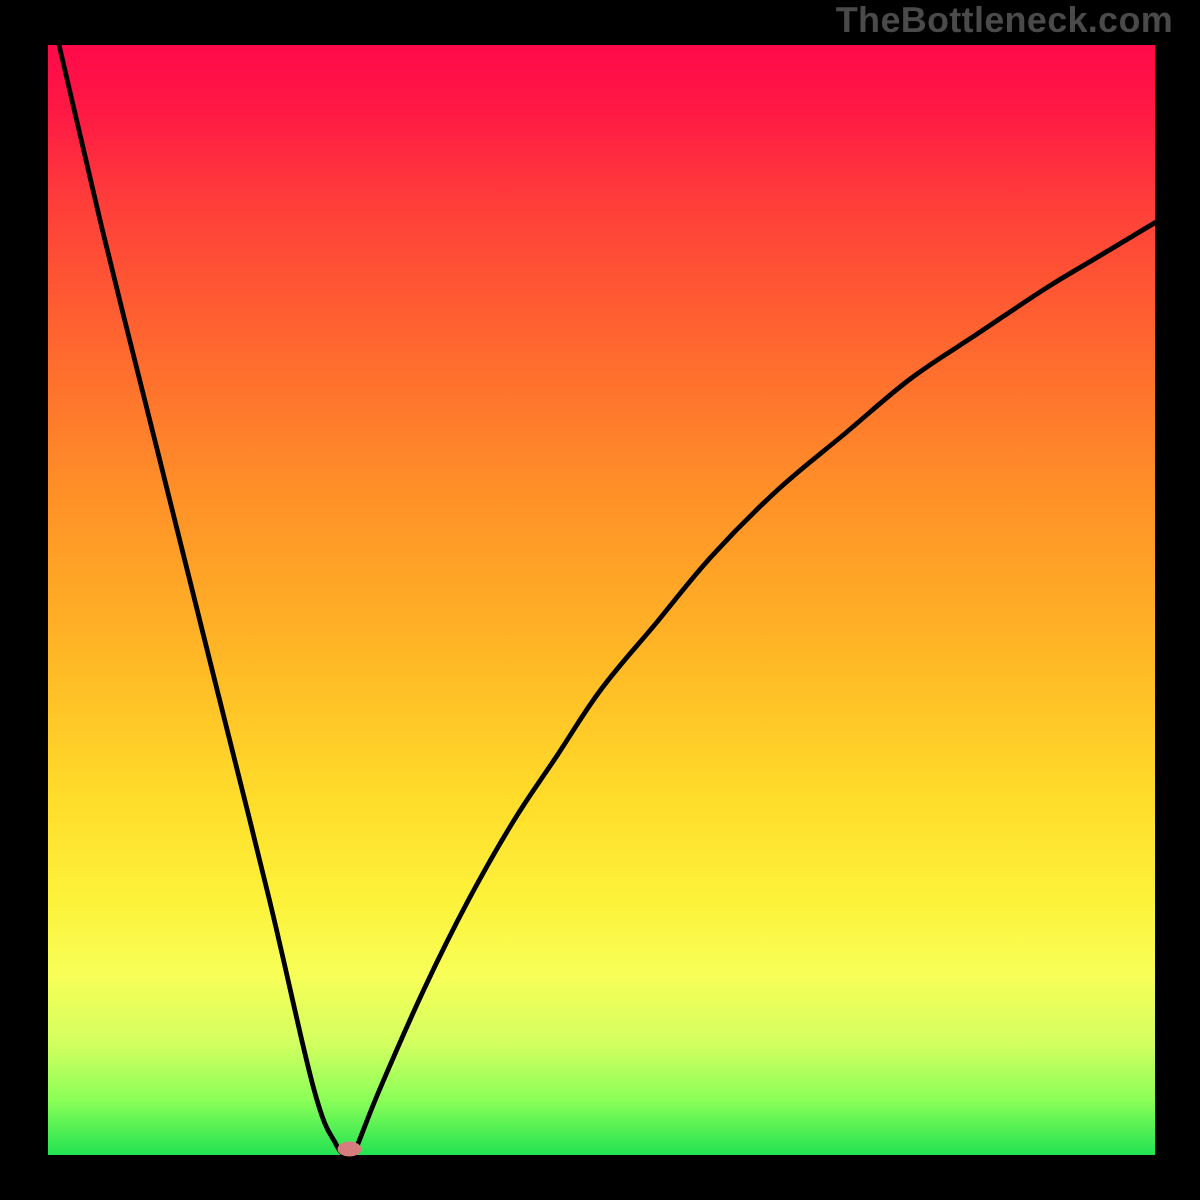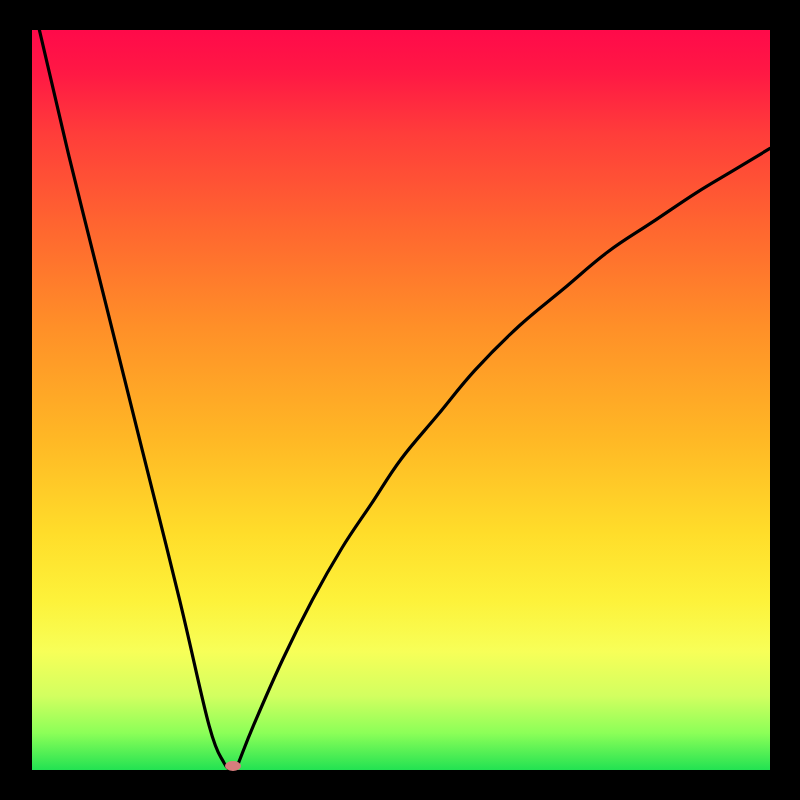--- a/index.html
+++ b/index.html
@@ -69,20 +69,21 @@
     background: #d77d7d;
     z-index: 3;
     transform: translate(-50%, -50%);
   }
 </style>
 </head>
 <body>
 
 <div class="frame">
 
+  <div class="watermark">TheBottleneck.com</div>
 
   <div class="plot"></div>
 
   <svg class="curve" viewBox="0 0 738 740" preserveAspectRatio="none">
     <path fill="none" stroke="#000" stroke-width="3.2" stroke-linecap="round" d="M 7.38 0.00 C 12.79 23.06, 24.72 75.60, 36.90 125.80 C 49.08 176.00, 60.27 219.53, 73.80 273.80 C 87.33 328.07, 97.17 367.53, 110.70 421.80 C 124.23 476.07, 135.42 519.60, 147.60 569.80 C 159.78 620.00, 169.00 665.75, 177.12 695.60 C 185.24 725.45, 187.82 724.46, 191.88 732.60 C 195.94 740.74, 197.23 738.64, 199.26 740.00 C 201.29 741.36, 201.60 741.36, 202.95 740.00 C 204.30 738.64, 203.26 740.74, 206.64 732.60 C 210.02 724.46, 213.28 714.59, 221.40 695.60 C 229.52 676.61, 240.10 652.06, 250.92 629.00 C 261.74 605.94, 269.62 590.15, 280.44 569.80 C 291.26 549.45, 299.14 535.64, 309.96 518.00 C 320.78 500.36, 328.66 489.88, 339.48 473.60 C 350.30 457.32, 356.82 445.48, 369.00 429.20 C 381.18 412.92, 392.37 401.08, 405.90 384.80 C 419.43 368.52, 427.92 356.68, 442.80 340.40 C 457.68 324.12, 470.84 310.92, 487.08 296.00 C 503.32 281.08, 515.12 272.57, 531.36 259.00 C 547.60 245.43, 559.40 234.21, 575.64 222.00 C 591.88 209.79, 603.68 203.25, 619.92 192.40 C 636.16 181.55, 649.32 172.30, 664.20 162.80 C 679.08 153.30, 687.57 148.74, 701.10 140.60 C 714.63 132.46, 731.24 122.47, 738.00 118.40"></path>
   </svg>
 
   <div class="marker" style="left: 232.736px; top: 766.3px;"></div>
 
 </div>

